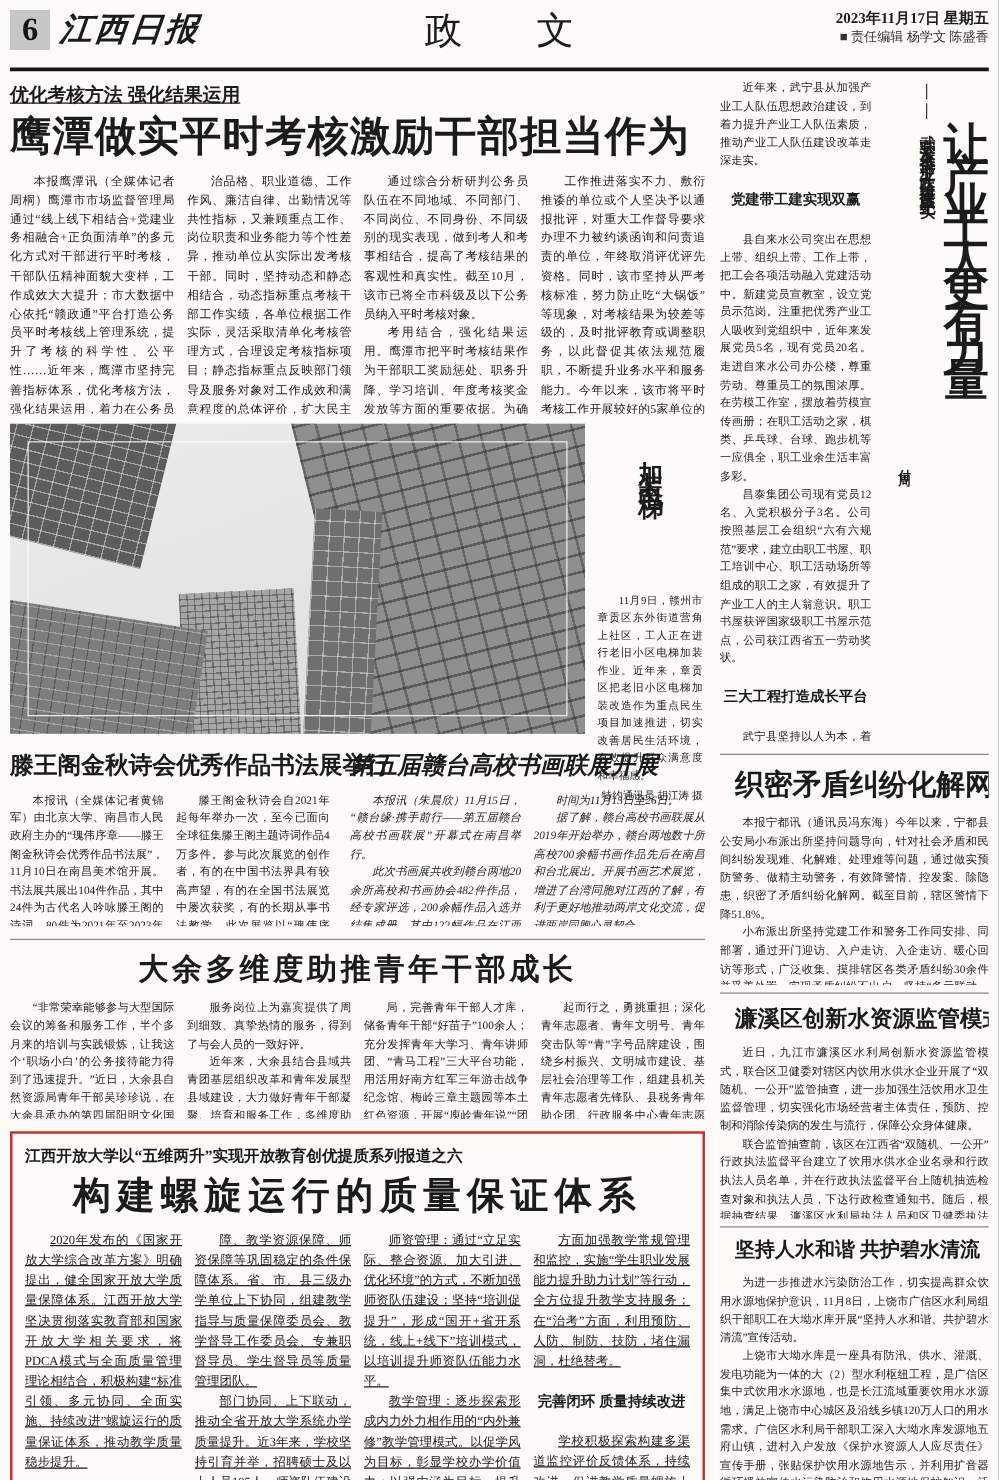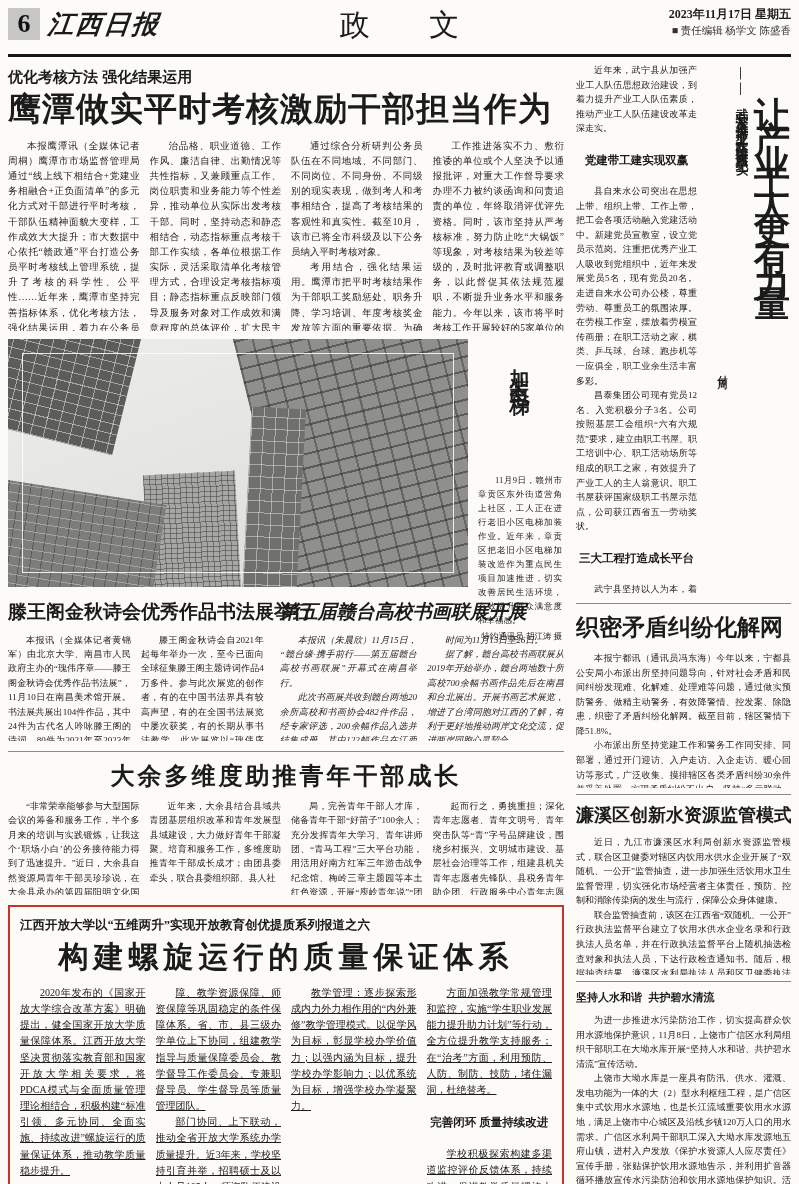--- a/index.html
+++ b/index.html
@@ -19,21 +19,21 @@
   .hdr-right{position:absolute;right:0;top:6px;text-align:right;}
   .hdr-date{font:bold 12px/16px "Liberation Serif",serif;}
   .hdr-editors{font:10.5px/14px "Liberation Serif",serif;color:#333;margin-top:2px;}
   
   .content{display:flex;gap:12px;padding:6px 8px 0;}
   .main-col{width:556px;flex:none;}
   .rail{flex:1;min-width:0;}
   p.para{margin:0;text-align:justify;text-indent:2em;}
   h4.subhead{margin:16px 0;text-align:center;font:bold 11.5px/1.4 "Liberation Sans",sans-serif;}
   
-  .kicker{font:bold 15px/20px "Liberation Sans",sans-serif;margin:4px 0 2px;}
+  .kicker{font:bold 15px/20px "Liberation Sans",sans-serif;margin:4px 0 2px;text-decoration:underline;}
   .lead-headline{font:900 33px/1.2 "Liberation Sans",sans-serif;letter-spacing:1px;white-space:nowrap;margin:2px 0 10px;}
   .cols4{display:flex;gap:10px;overflow:hidden;}
   .lead .cols4{height:192px;}
   .cols4 .col,.cols2 .col{flex:1;min-width:0;overflow:hidden;}
   .lead .para{font-size:9.5px;line-height:1.6;}
   
   .photo-row{display:flex;gap:8px;height:248px;margin:8px 0;}
   .photo{flex:1;position:relative;overflow:hidden;background:linear-gradient(160deg,#ededeb 0%,#e3e3e1 55%,#dadad8 100%);}
   .ph{position:absolute;}
   .ph-b1{left:-28px;top:-30px;width:150px;height:130px;transform:rotate(14deg);background-color:#5c5c5a;
@@ -80,24 +80,24 @@
   .rail-art{overflow:hidden;}
   .wuning{display:flex;gap:6px;height:534px;margin-bottom:2px;}
   .wuning-body{flex:1;min-width:0;overflow:hidden;}
   .wuning-body .para{font-size:9px;line-height:1.62;}
   .wuning-titleblock{width:88px;flex:none;display:flex;justify-content:flex-end;gap:5px;padding-top:4px;}
   .w-vert{writing-mode:vertical-rl;}
   .wuning-author{font:bold 10px/14px "Liberation Serif",serif;letter-spacing:4px;margin-top:300px;}
   .wuning-subtitle{font:bold 12.5px/16px "Liberation Serif",serif;letter-spacing:3px;}
   .wuning-title{font:900 36px/1 "DejaVu Serif",serif;letter-spacing:24px;}
   .rail-rule{border:none;border-top:1px solid #8a8a8a;margin:6px 0 8px;}
-  .rail-headline{font-family:Liberation Mono, monospace;font-weight:900;white-space:nowrap;margin:0 0 8px;}
+  .rail-headline{font-family:Liberation Serif, serif;font-weight:900;white-space:nowrap;margin:0 12px 8px;}
   .zhimi .rail-headline{font-size:23px;}
   .lianxi .rail-headline{font-size:18px;}
-  .jianchi .rail-headline{font-size:11px;}
+  .jianchi .rail-headline{font-size:16px;}
   .rail-art .para{font-size:9px;line-height:1.62;}
   .zhimi{height:176px;}
   .lianxi{height:172px;}
   .jianchi{height:206px;}
 </style>
 </head>
 <body>
 
 <div class="page">
 
@@ -184,20 +184,21 @@
         </div>
       </div>
 
       <div class="dayu">
         <div class="dayu-headline">大余多维度助推青年干部成长</div>
         <div class="cols4">
           <div class="col">
               <p class="para">“非常荣幸能够参与大型国际会议的筹备和服务工作，半个多月来的培训与实践锻炼，让我这个‘职场小白’的公务接待能力得到了迅速提升。”近日，大余县自然资源局青年干部吴珍珍说，在大余县承办的第四届阳明文化国际论坛上，像吴珍珍一样来自全县各机关单位的青年志愿者有85名，他们在志愿</p>
             </div>
           <div class="col">
+              <p class="para">服务岗位上为嘉宾提供了周到细致、真挚热情的服务，得到了与会人员的一致好评。</p>
               <p class="para">近年来，大余县结合县域共青团基层组织改革和青年发展型县域建设，大力做好青年干部凝聚、培育和服务工作，多维度助推青年干部成长成才；由团县委牵头，联合县委组织部、县人社</p>
             </div>
           <div class="col">
               <p class="para">局，完善青年干部人才库，储备青年干部“好苗子”100余人；充分发挥青年大学习、青年讲师团、“青马工程”三大平台功能，用活用好南方红军三年游击战争纪念馆、梅岭三章主题园等本土红色资源，开展“庾岭青年说”“团干部上讲台”“十大杰出青年巡讲”等系列活动52场（次），以青年榜样示范引领青年干部</p>
             </div>
           <div class="col">
               <p class="para">起而行之，勇挑重担；深化青年志愿者、青年文明号、青年突击队等“青”字号品牌建设，围绕乡村振兴、文明城市建设、基层社会治理等工作，组建县机关青年志愿者先锋队、县税务青年助企团、行政服务中心青年志愿服务站等7支队伍，引导广大青年干部到工作一线长才干、练技能、建新功。（张鹏）</p>
             </div>
         </div>
       </div>
@@ -209,20 +210,21 @@
           <div class="col">
               <p class="para">2020年发布的《国家开放大学综合改革方案》明确提出，健全国家开放大学质量保障体系。江西开放大学坚决贯彻落实教育部和国家开放大学相关要求，将PDCA模式与全面质量管理理论相结合，积极构建“标准引领、多元协同、全面实施、持续改进”螺旋运行的质量保证体系，推动教学质量稳步提升。</p>
               <h4 class="subhead">体系联动 加强多元协同</h4>
               <p class="para">学校不断完善教育教学制度建设，全面制定、印发落实质量标准的制度、实施办法等系列文件，编制招生管理、教学管理、教务管理、学习资源建设管理、质量管理、科研管理等工作手册，力求做到内部管理有章可循，规范有序，构建系统统一的质量标准体系。</p>
             </div>
           <div class="col">
               <p class="para">障、教学资源保障、师资保障等巩固稳定的条件保障体系。省、市、县三级办学单位上下协同，组建教学指导与质量保障委员会、教学督导工作委员会、专兼职督导员、学生督导员等质量管理团队。</p>
               <p class="para">部门协同、上下联动，推动全省开放大学系统办学质量提升。近3年来，学校坚持引育并举，招聘硕士及以上人员105人，师资队伍建设得到加强；开放教育教学投入占学费收入合计的86.6%，教学质量得到提升；以“数字化大学”建设为抓手，购置更新办学所需的信息化软硬件设施设备，办学基础得到保障。</p>
             </div>
           <div class="col">
+              <p class="para">师资管理：通过“立足实际、整合资源、加大引进、优化环境”的方式，不断加强师资队伍建设；坚持“培训促提升”，形成“国开+省开系统，线上+线下”培训模式，以培训提升师资队伍能力水平。</p>
               <p class="para">教学管理：逐步探索形成内力外力相作用的“内外兼修”教学管理模式。以促学风为目标，彰显学校办学价值力；以强内涵为目标，提升学校办学影响力；以优系统为目标，增强学校办学凝聚力。</p>
             </div>
           <div class="col">
               <p class="para">方面加强教学常规管理和监控，实施“学生职业发展能力提升助力计划”等行动，全方位提升教学支持服务；在“治考”方面，利用预防、人防、制防、技防，堵住漏洞，杜绝替考。</p>
               <h4 class="subhead">完善闭环 质量持续改进</h4>
               <p class="para">学校积极探索构建多渠道监控评价反馈体系，持续改进，促进教学质量螺旋上升。</p>
               <p class="para">学校坚持贯通省校、市校、县级学院（学习中心）一体化质量监控运行机制，构建由综合教学检查、教学督导、质量跟踪等构成的质量监控体系。每年开展综合教学检查，通过“制定实施方案、参检单位自查报告、实地检查、组织专家综合评价、发布综合检查通报、参检单位整改”等流程，形成综合教学检查PDCA闭环管理。</p>
             </div>
         </div>
       </div>

